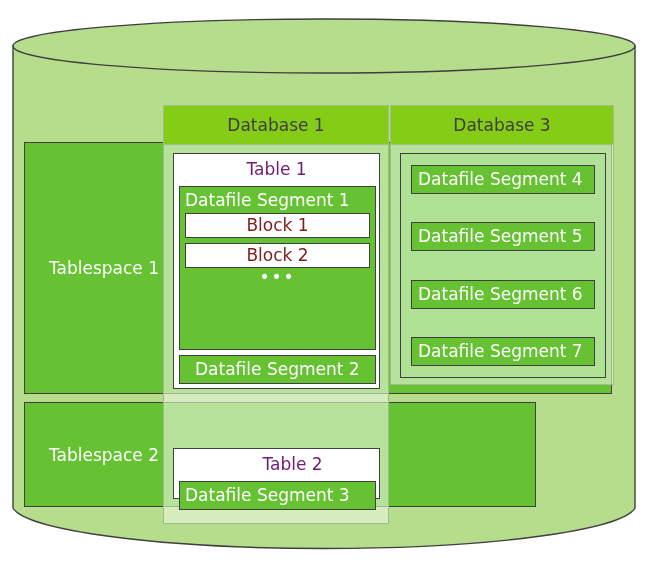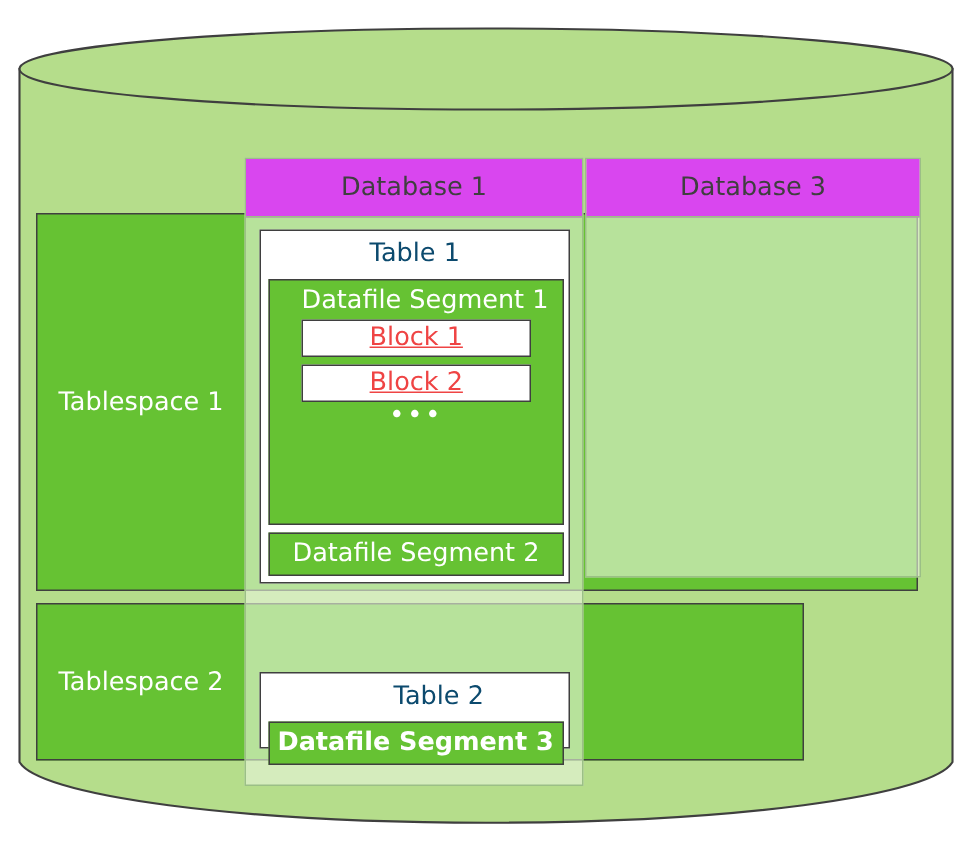--- a/index.html
+++ b/index.html
@@ -38,20 +38,21 @@
     box-sizing: border-box;
     color: #ffffff;
     font-size: 17px;
     display: flex;
     align-items: center;
     justify-content: flex-start;
     padding-left: 14px;
   }
   .ts-label {
     white-space: nowrap;
+    margin-left: 10px;
   }
   #tablespace-1 {
     left: 24px;
     top: 142px;
     width: 588px;
     height: 252px;
   }
   #tablespace-2 {
     left: 24px;
     top: 402px;
@@ -59,21 +60,21 @@
     height: 105px;
   }
 
   
   .db-panel {
     position: absolute;
     box-sizing: border-box;
     border: 1px solid #9bbf86;
   }
   .db-header {
-    background: #d946ef;
+    background: #84cc16;
     border-bottom: 1px solid #9bbf86;
     box-sizing: border-box;
     text-align: center;
     color: #3f3f3f;
     font-size: 17px;
     line-height: 38px;
     height: 39px;
   }
   .db-body {
     box-sizing: border-box;
@@ -122,21 +123,21 @@
 
   
   .table-box {
     position: absolute;
     background: #ffffff;
     border: 1px solid #3f3f3f;
     box-sizing: border-box;
   }
   .table-title {
     text-align: center;
-    color: #0c4a6e;
+    color: #701a75;
     font-size: 17px;
     line-height: 30px;
     height: 30px;
   }
   #table-1 {
     left: 9px;
     top: 8px;
     width: 207px;
     height: 236px;
   }
@@ -157,21 +158,21 @@
     font-size: 17px;
     white-space: nowrap;
   }
   
   #segment-1 {
     position: absolute;
     left: 5px;
     top: 32px;
     width: 197px;
     height: 164px;
-    padding: 0 21px;
+    padding: 0 5px;
   }
   .seg-label {
     line-height: 26px;
     height: 26px;
   }
   #segment-2 {
     position: absolute;
     left: 5px;
     top: 201px;
     width: 197px;
@@ -180,40 +181,38 @@
     padding-left: 15px;
   }
   #segment-3 {
     position: absolute;
     left: 5px;
     top: 32px;
     width: 197px;
     height: 29px;
     line-height: 27px;
     padding-left: 5px;
-    font-weight: bold;
   }
   .db2-segment {
     height: 29px;
     line-height: 27px;
     padding-left: 6px;
   }
 
   
   .block {
     background: #ffffff;
     border: 1px solid #3f3f3f;
     box-sizing: border-box;
     height: 25px;
     line-height: 23px;
     text-align: center;
-    color: #ef4444;
+    color: #7f1d1d;
     font-size: 17px;
     margin-bottom: 5px;
-    text-decoration: underline;
   }
   .block-ellipsis {
     text-align: center;
     color: #ffffff;
     font-size: 17px;
     height: 14px;
     line-height: 8px;
     letter-spacing: 2px;
   }
 </style>
@@ -258,15 +257,23 @@
       <div class="table-box" id="table-2">
         <div class="table-title">Table 2</div>
         <div class="segment" id="segment-3">Datafile Segment 3</div>
       </div>
 
     </div>
   </div>
 
   <div class="db-panel" id="db2">
     <div class="db-header">Database 3</div>
+    <div class="db-body">
+      <div id="db2-inner">
+        <div class="segment db2-segment">Datafile Segment 4</div>
+        <div class="segment db2-segment">Datafile Segment 5</div>
+        <div class="segment db2-segment">Datafile Segment 6</div>
+        <div class="segment db2-segment">Datafile Segment 7</div>
+      </div>
+    </div>
   </div>
 
 </div>
 
 </body></html>

